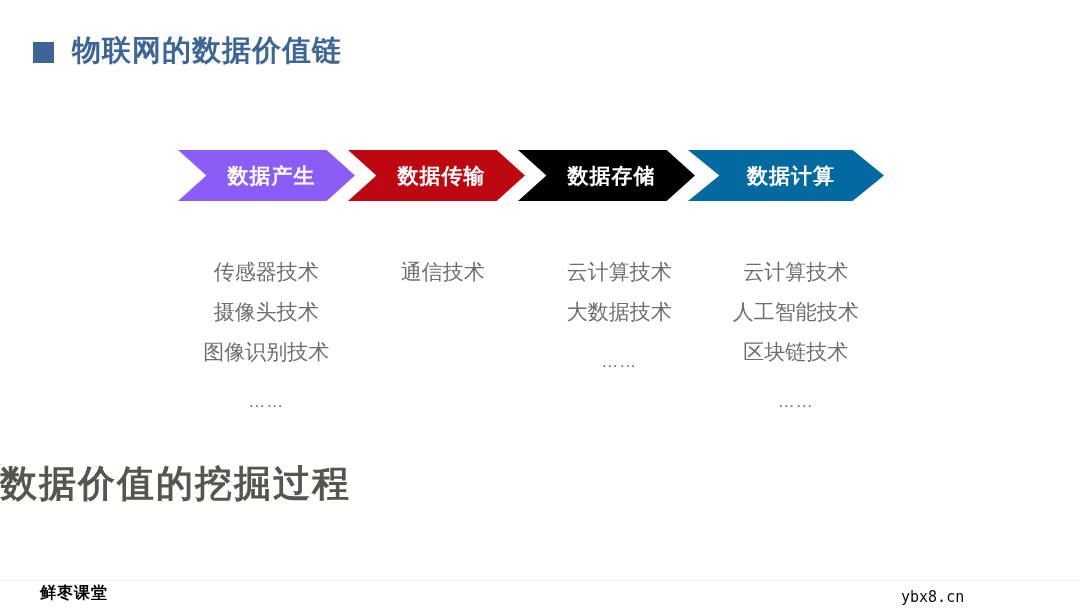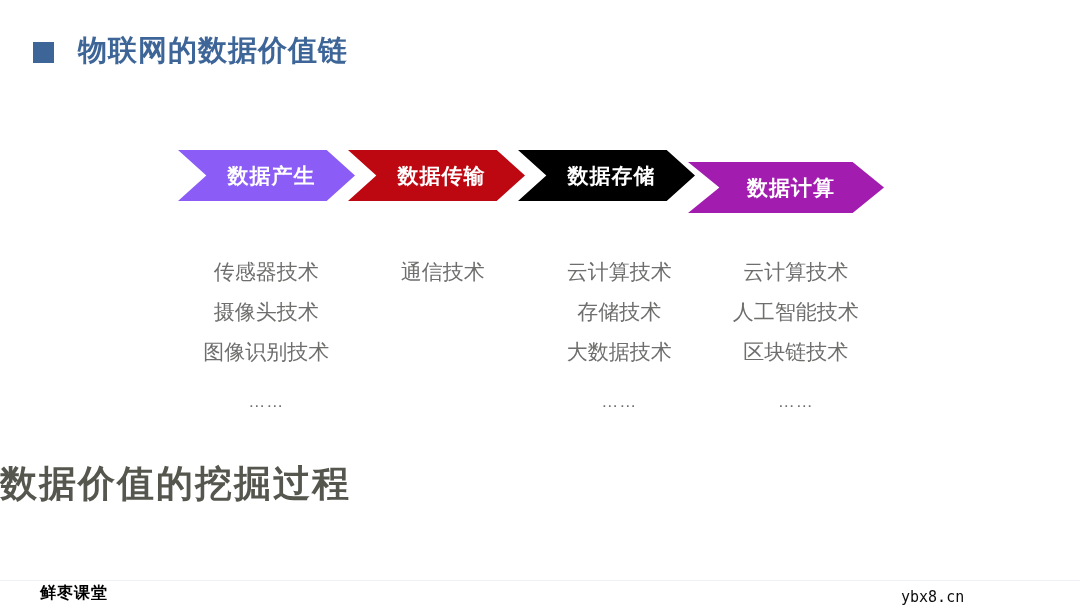--- a/index.html
+++ b/index.html
@@ -16,21 +16,21 @@
     background: #ffffff;
   }
 
   
   #slide-title-row {
     position: absolute;
     left: 33px;
     top: 36px;
     display: flex;
     align-items: center;
-    gap: 24px;
+    gap: 18px;
   }
   #title-bullet {
     width: 21px;
     height: 21px;
     background: #3d6598;
     flex: 0 0 auto;
     position: relative;
     top: 2px;
   }
   #slide-title {
@@ -163,40 +163,39 @@
 <div id="chevron-band">
     <div class="chevron chev-shape" style="left: 0px; width: 177px; background: #8b5cf6; z-index: 10;">
       <span class="chevron-label">数据产生</span>
     </div>
     <div class="chevron chev-shape" style="left: 170px; width: 177px; background: rgb(190, 8, 17); z-index: 9;">
       <span class="chevron-label">数据传输</span>
     </div>
     <div class="chevron chev-shape" style="left: 340px; width: 177px; background: #000000; z-index: 8;">
       <span class="chevron-label">数据存储</span>
     </div>
-    <div class="chevron chev-shape" style="left: 510px; width: 196px; background: #a21caf; z-index: 7; margin-top: 12px;">
+    <div class="chevron chev-shape" style="left: 510px; width: 196px; background: #0369a1; z-index: 7;">
       <span class="chevron-label">数据计算</span>
     </div>
   </div>
 
 <div id="columns">
     <div class="tech-column">
       <div class="tech-item">传感器技术</div>
       <div class="tech-item">摄像头技术</div>
       <div class="tech-item">图像识别技术</div>
       <div class="tech-ellipsis">……</div>
     </div>
     <div class="tech-column">
       <div class="tech-item">通信技术</div>
       <div class="tech-spacer">.</div>
       <div class="tech-spacer">.</div>
     </div>
     <div class="tech-column">
       <div class="tech-item">云计算技术</div>
-      <div class="tech-item">存储技术</div>
       <div class="tech-item">大数据技术</div>
       <div class="tech-ellipsis">……</div>
     </div>
     <div class="tech-column">
       <div class="tech-item">云计算技术</div>
       <div class="tech-item">人工智能技术</div>
       <div class="tech-item">区块链技术</div>
       <div class="tech-ellipsis">……</div>
     </div>
   </div>

